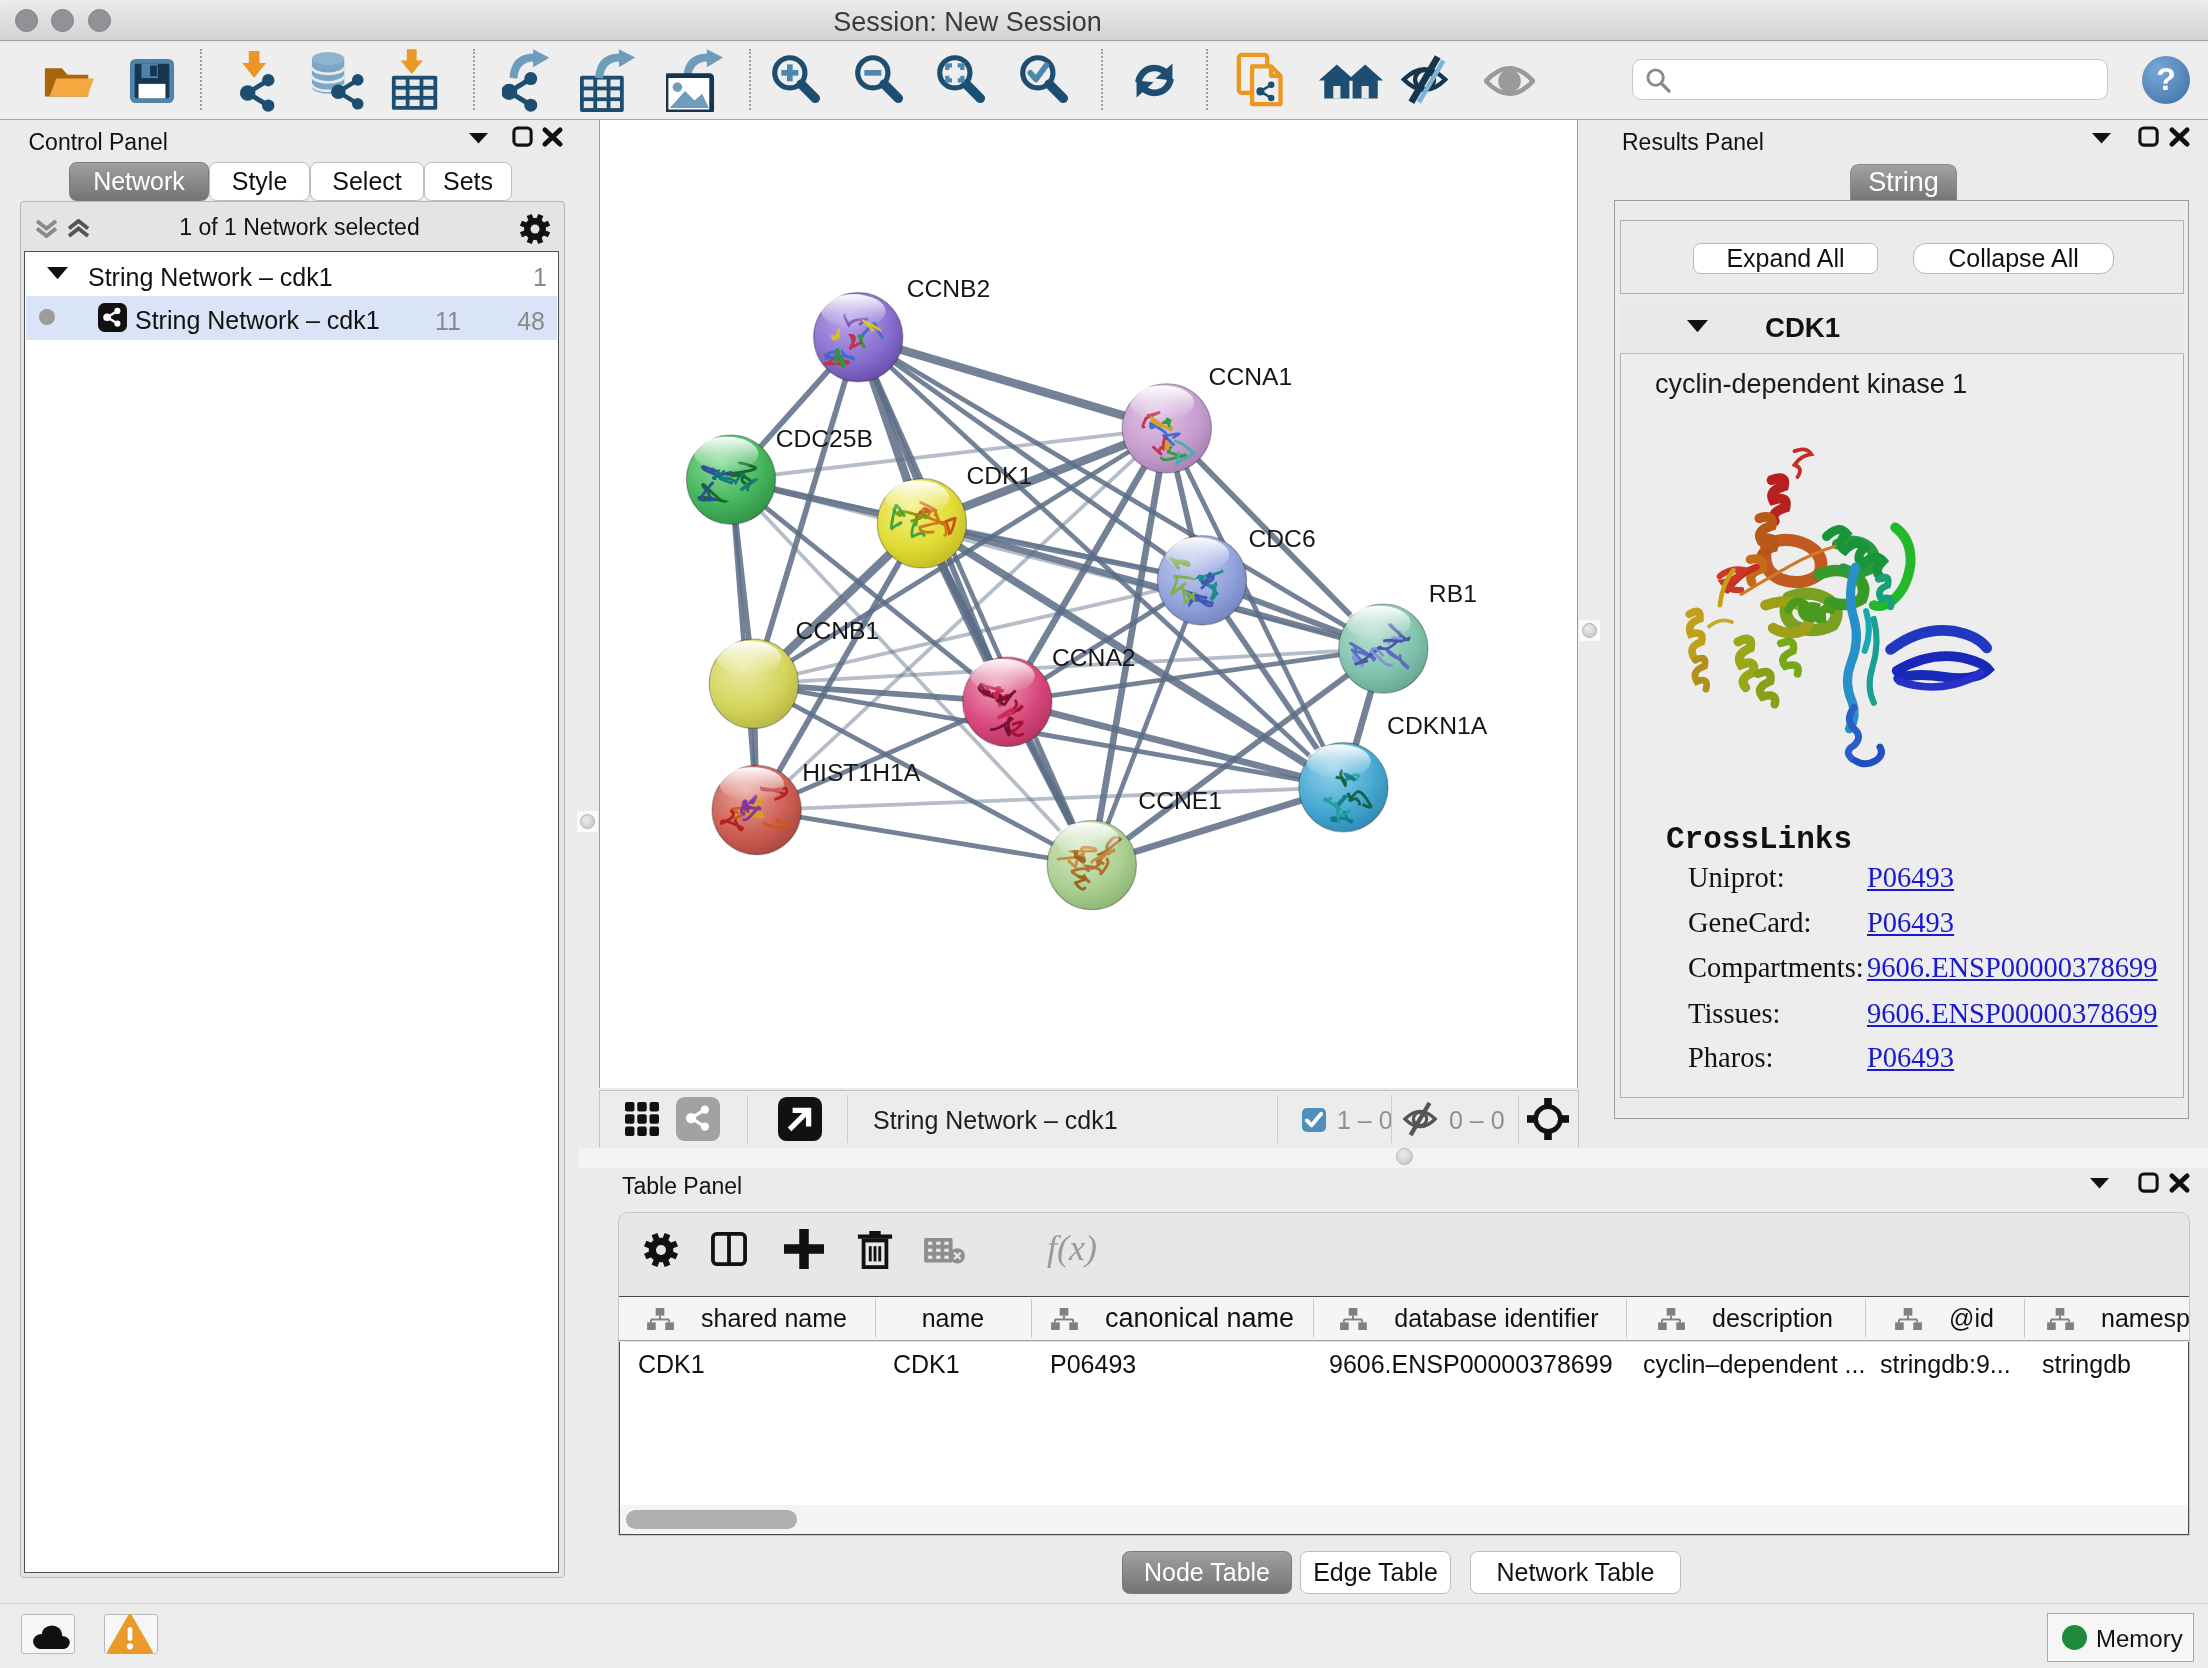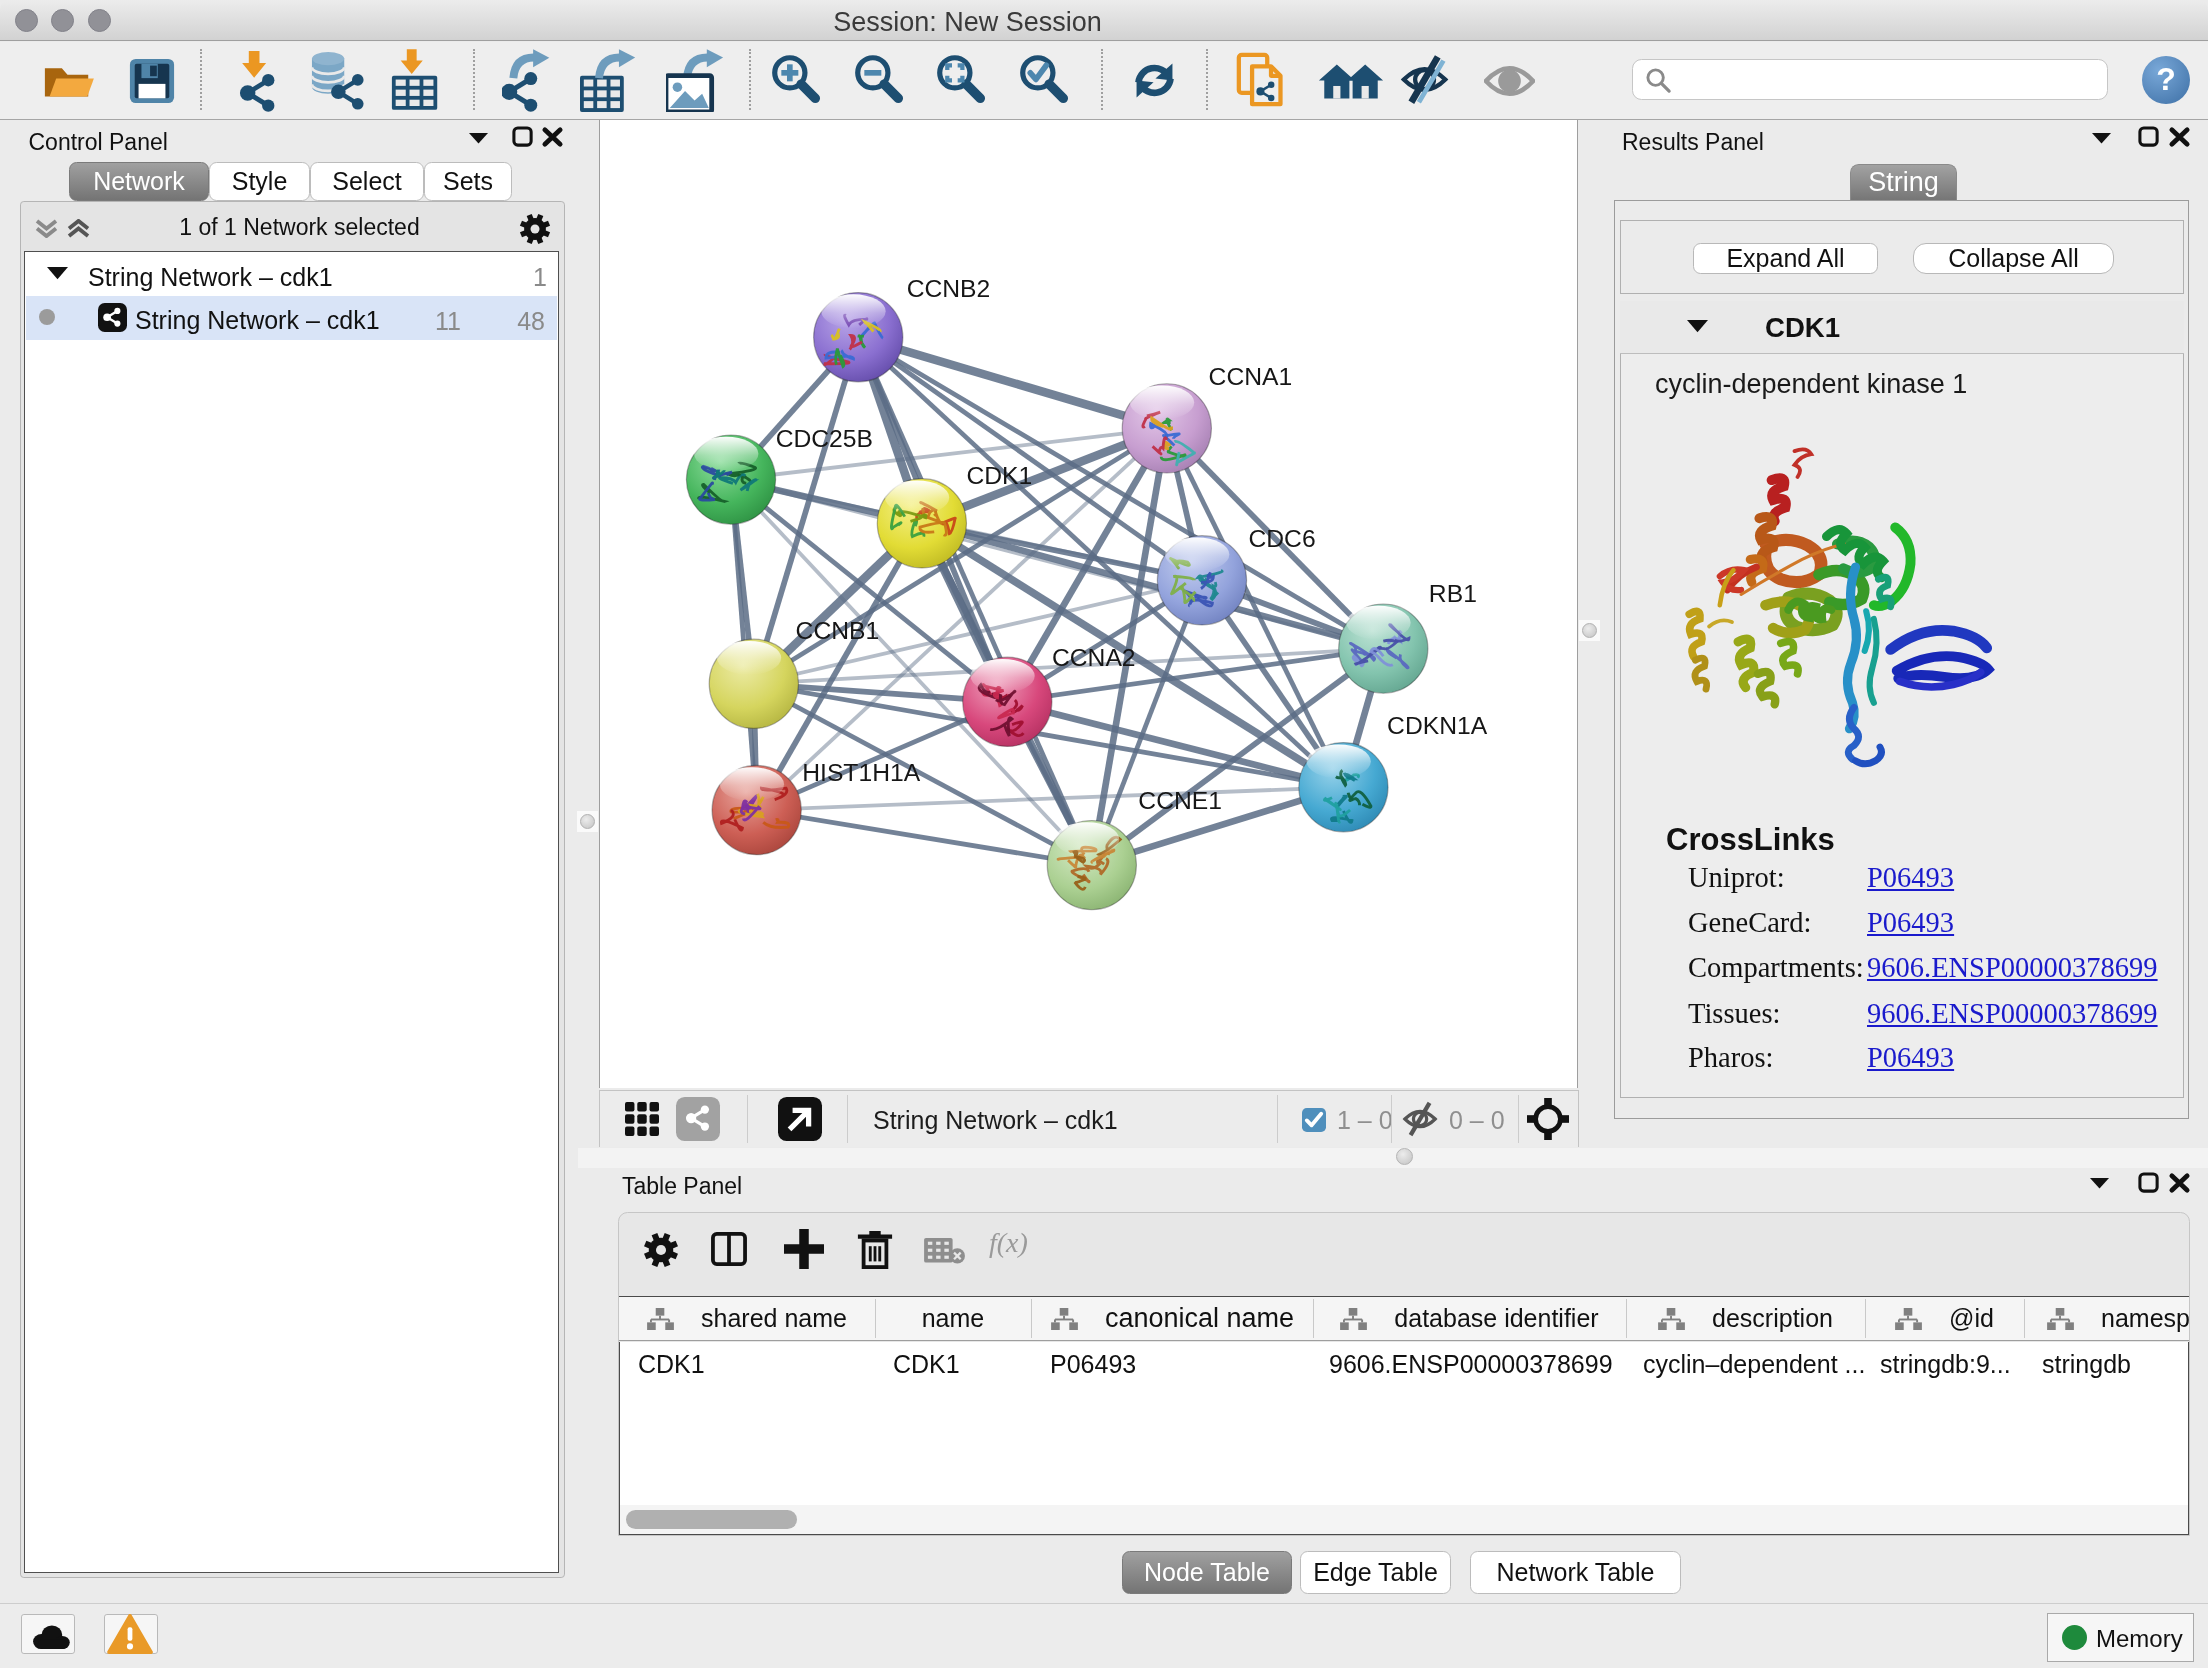--- a/index.html
+++ b/index.html
@@ -551,21 +551,21 @@
     <path d="M268 176 Q284 168 280 184 Q264 190 272 202 Q288 196 284 212" fill="none" stroke="#18a078" stroke-width="9" stroke-linecap="round"></path>
     <path d="M238 160 Q226 196 236 228 Q244 256 232 286 Q222 312 234 338 Q240 356 230 372" fill="none" stroke="#2890c8" stroke-width="12" stroke-linecap="round"></path>
     <path d="M252 218 Q260 244 250 270" fill="none" stroke="#18a8b0" stroke-width="8" stroke-linecap="round"></path>
     <path d="M262 228 Q270 260 260 292 Q252 318 262 338" fill="none" stroke="#18a090" stroke-width="8" stroke-linecap="round"></path>
     <path d="M284 268 Q324 238 366 244 Q398 250 410 266" fill="none" stroke="#2038c0" stroke-width="14" stroke-linecap="round"></path>
     <path d="M292 296 Q332 272 374 278 Q404 284 412 294 Q396 310 354 304 Q316 298 294 306" fill="none" stroke="#1828b8" stroke-width="13" stroke-linecap="round"></path>
     <path d="M296 310 Q330 322 366 314 Q390 308 402 298" fill="none" stroke="#2830c8" stroke-width="10" stroke-linecap="round"></path>
     <path d="M236 344 Q224 360 236 372 Q248 382 236 394 Q222 402 234 412" fill="none" stroke="#2860c8" stroke-width="9" stroke-linecap="round"></path>
     <path d="M238 414 Q250 422 264 414 Q276 406 270 396" fill="none" stroke="#2050c0" stroke-width="9" stroke-linecap="round"></path>
   </svg>
-<div class="abs" style="left:1666px;top:822px;font-size:31px;font-weight:bold;font-family:Liberation Sans, sans-serif;color:#111">CrossLinks</div>
+<div class="abs" style="left:1666px;top:822px;font-size:31px;font-weight:bold;font-family:Liberation Mono, monospace;color:#111">CrossLinks</div>
 <div class="abs" style="left:1688px;top:862px;font-size:28.5px;font-family:Liberation Serif, serif;color:#111">Uniprot:</div>
 <div class="abs" style="left:1867px;top:862px;font-size:28.5px;font-family:'Liberation Serif',serif;color:#1a1acc;text-decoration:underline">P06493</div>
 <div class="abs" style="left:1688px;top:907px;font-size:28.5px;font-family:'Liberation Serif',serif;color:#111">GeneCard:</div>
 <div class="abs" style="left:1867px;top:907px;font-size:28.5px;font-family:'Liberation Serif',serif;color:#1a1acc;text-decoration:underline">P06493</div>
 <div class="abs" style="left:1688px;top:952px;font-size:28.5px;font-family:'Liberation Serif',serif;color:#111">Compartments:</div>
 <div class="abs" style="left:1867px;top:952px;font-size:28.5px;font-family:'Liberation Serif',serif;color:#1a1acc;text-decoration:underline">9606.ENSP00000378699</div>
 <div class="abs" style="left:1688px;top:998px;font-size:28.5px;font-family:'Liberation Serif',serif;color:#111">Tissues:</div>
 <div class="abs" style="left:1867px;top:998px;font-size:28.5px;font-family:'Liberation Serif',serif;color:#1a1acc;text-decoration:underline">9606.ENSP00000378699</div>
 <div class="abs" style="left:1688px;top:1042px;font-size:28.5px;font-family:'Liberation Serif',serif;color:#111">Pharos:</div>
 <div class="abs" style="left:1867px;top:1042px;font-size:28.5px;font-family:'Liberation Serif',serif;color:#1a1acc;text-decoration:underline">P06493</div>
@@ -615,21 +615,21 @@
     <rect x="4.0" y="20.666666666666668" width="4.666666666666667" height="3.3333333333333335" fill="#e7e7e7"></rect>
     <rect x="12.666666666666668" y="6.0" width="4.666666666666667" height="3.3333333333333335" fill="#e7e7e7"></rect>
     <rect x="12.666666666666668" y="13.333333333333334" width="4.666666666666667" height="3.3333333333333335" fill="#e7e7e7"></rect>
     <rect x="12.666666666666668" y="20.666666666666668" width="4.666666666666667" height="3.3333333333333335" fill="#e7e7e7"></rect>
     <rect x="21.333333333333336" y="6.0" width="4.666666666666667" height="3.3333333333333335" fill="#e7e7e7"></rect>
     <rect x="21.333333333333336" y="13.333333333333334" width="4.666666666666667" height="3.3333333333333335" fill="#e7e7e7"></rect>
     <rect x="21.333333333333336" y="20.666666666666668" width="4.666666666666667" height="3.3333333333333335" fill="#e7e7e7"></rect>
     <circle cx="35" cy="21" r="8" fill="#8e8e8e"></circle>
     <path d="M31.5 17.5 L38.5 24.5 M38.5 17.5 L31.5 24.5" stroke="#e7e7e7" stroke-width="2.4"></path>
   </svg>
-<div class="abs" style="left:989px;top:1227px;font-size:28px;color:#9a9a9a;font-family:'Liberation Serif',serif;font-style:italic">f(x)</div>
+<div class="abs" style="left:1047px;top:1227px;font-size:36px;color:#9a9a9a;font-family:'Liberation Serif',serif;font-style:italic">f(x)</div>
 <div class="abs" style="left:619px;top:1296px;width:1570px;height:45px;background:#f5f5f5;border-top:1.9px solid #4a4a4a;border-bottom:1px solid #9e9e9e"></div>
 <div class="abs" style="left:621px;top:1297px;width:252px;height:43px;display:flex;align-items:center;justify-content:center;gap:27px;overflow:hidden;font-size:25px;color:#111">
     <svg width="27" height="22" viewBox="0 0 28 23" style="flex:none">
       <rect x="9" y="0" width="9" height="8" fill="#808080"></rect>
       <line x1="13.5" y1="8" x2="13.5" y2="12" stroke="#808080" stroke-width="2"></line>
       <line x1="4" y1="12" x2="23" y2="12" stroke="#808080" stroke-width="2"></line>
       <line x1="4" y1="12" x2="4" y2="15" stroke="#808080" stroke-width="2"></line>
       <line x1="23" y1="12" x2="23" y2="15" stroke="#808080" stroke-width="2"></line>
       <rect x="0" y="15" width="9" height="8" fill="#808080"></rect>
       <rect x="19" y="15" width="9" height="8" fill="#808080"></rect>

